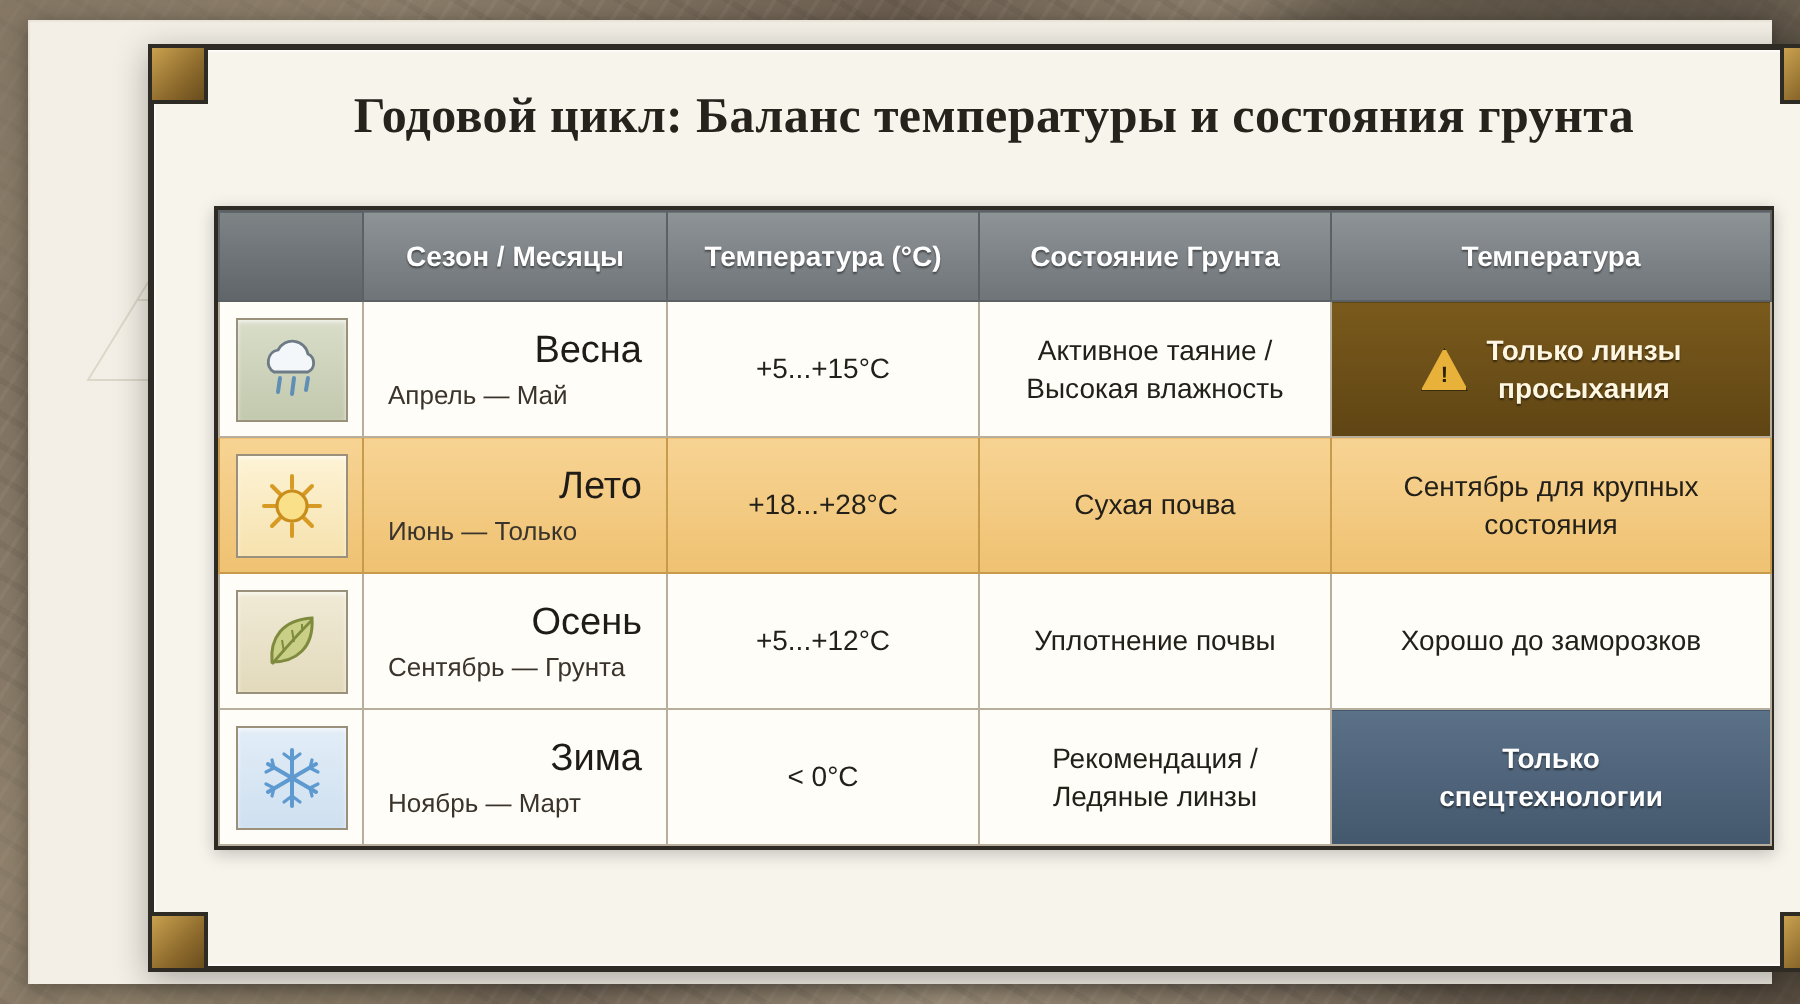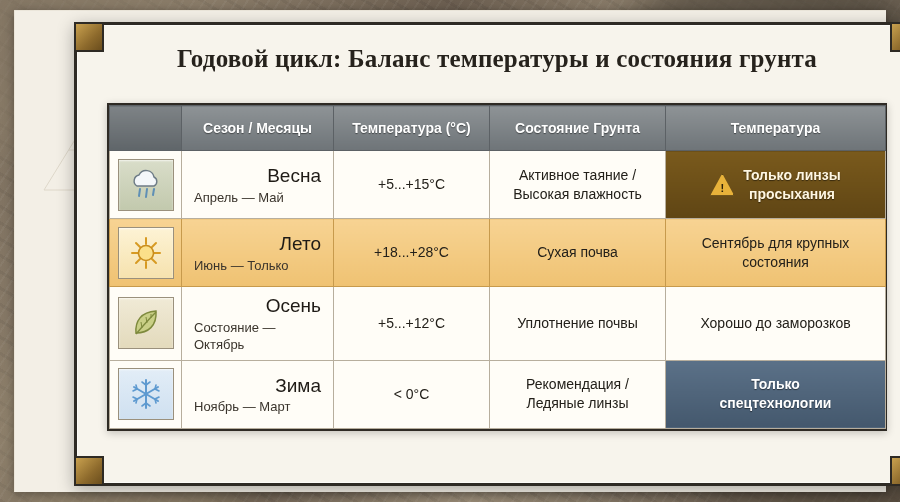--- a/index.html
+++ b/index.html
@@ -362,21 +362,21 @@
                   <g stroke="#7e8a3d" stroke-width="1" fill="none">
                     <path d="M13,22 L12,16"></path>
                       <path d="M18,17 L17,11"></path>
                       <path d="M22,12 L22,8"></path>
                   </g>
                 </svg>
               </div>
             </td>
             <td class="cell-season">
               <div class="season-name">Осень</div>
-              <div class="season-months">Состояние — Октябрь</div>
+              <div class="season-months">Сентябрь — Грунта</div>
             </td>
             <td class="cell-center">+5...+12°C</td>
             <td class="cell-center">
               <div>Уплотнение почвы</div>
             </td>
             <td class="cell-rec">
               <div>Хорошо до заморозков</div>
             </td>
           </tr>
 

